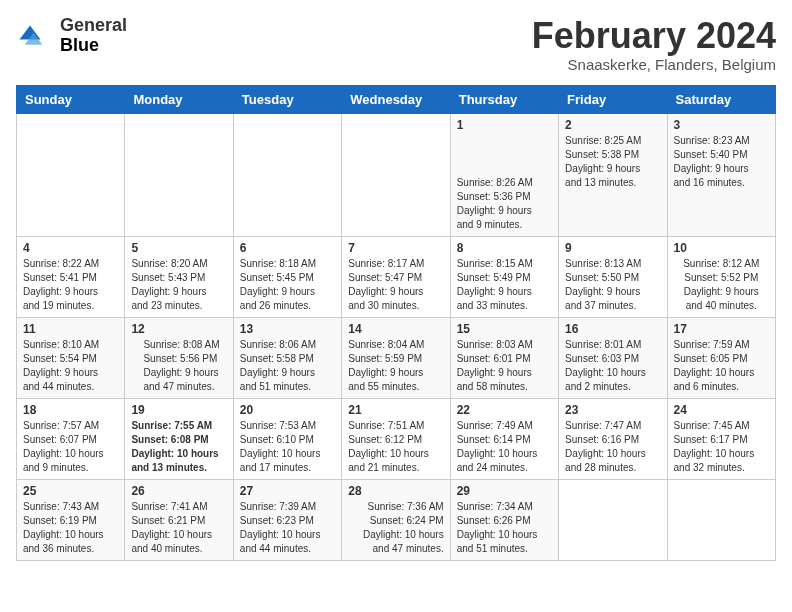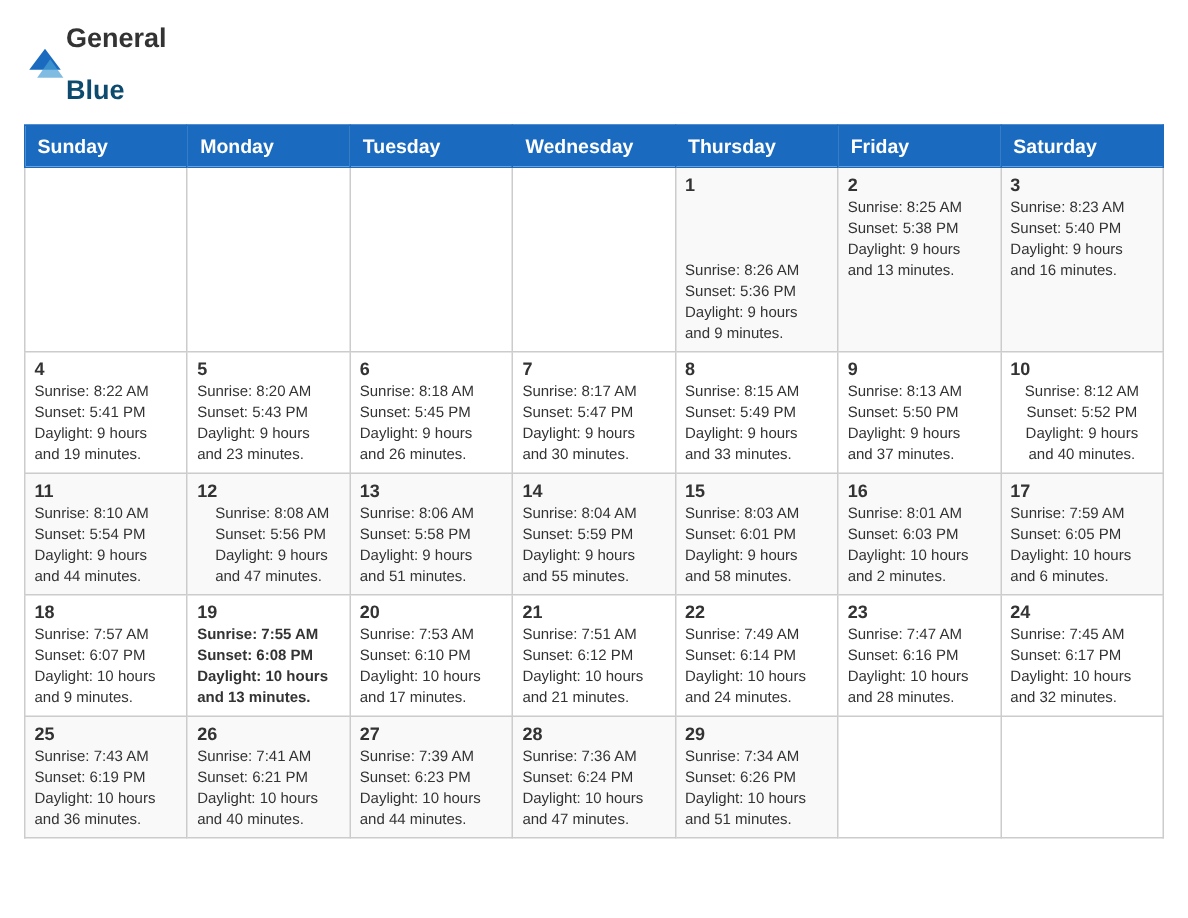--- a/index.html
+++ b/index.html
@@ -12,37 +12,36 @@
     }
     .header-section {
       display: flex;
       justify-content: space-between;
       align-items: flex-start;
       margin-bottom: 12px;
     }
     .logo {
       display: flex;
       align-items: center;
-      gap: 0;
+      gap: 16px;
     }
     .logo-text {
       display: flex;
       flex-direction: column;
       line-height: 1.1;
     }
     .logo-general {
       font-size: 18px;
       font-weight: bold;
       color: #333;
     }
     .logo-blue {
       font-size: 18px;
       font-weight: bold;
-      color: #0c4a6e;
-      margin-top: 15px;
+      color: #000000;
     }
     .logo-icon {
       width: 28px;
       height: 28px;
     }
     .title-section {
       text-align: right;
     }
     .month-year {
       font-size: 36px;
@@ -107,20 +106,24 @@
   <div class="logo">
     <svg class="logo-icon" viewBox="0 0 32 32" xmlns="http://www.w3.org/2000/svg">
       <polygon points="16,4 28,20 4,20" fill="#1a6bbf"></polygon>
       <polygon points="20,12 30,26 10,26" fill="#4a9fd4" opacity="0.7"></polygon>
     </svg>
     <div class="logo-text">
       <span class="logo-general">General</span>
       <span class="logo-blue">Blue</span>
     </div>
   </div>
+  <div class="title-section">
+    <div class="month-year">February 2024</div>
+    <div class="location">Snaaskerke, Flanders, Belgium</div>
+  </div>
 </div>
 
 <table class="calendar">
   <thead>
     <tr>
     <th>Sunday</th>
         <th>Monday</th>
         <th>Tuesday</th>
         <th>Wednesday</th>
         <th>Thursday</th>
@@ -326,21 +329,21 @@
         </td>
         <td>
           <span class="day-number">27</span>
           <div class="day-info" style="white-space: pre-line;">Sunrise: 7:39 AM
 Sunset: 6:23 PM
 Daylight: 10 hours
 and 44 minutes.</div>
         </td>
         <td>
           <span class="day-number">28</span>
-          <div class="day-info" style="white-space: pre-line;">Sunrise: 7:36 AM
+          <div class="day-info" style="white-space: pre-line; text-align: right;">Sunrise: 7:36 AM
 Sunset: 6:24 PM
 Daylight: 10 hours
 and 47 minutes.</div>
         </td>
         <td>
           <span class="day-number">29</span>
           <div class="day-info" style="white-space: pre-line;">Sunrise: 7:34 AM
 Sunset: 6:26 PM
 Daylight: 10 hours
 and 51 minutes.</div>

